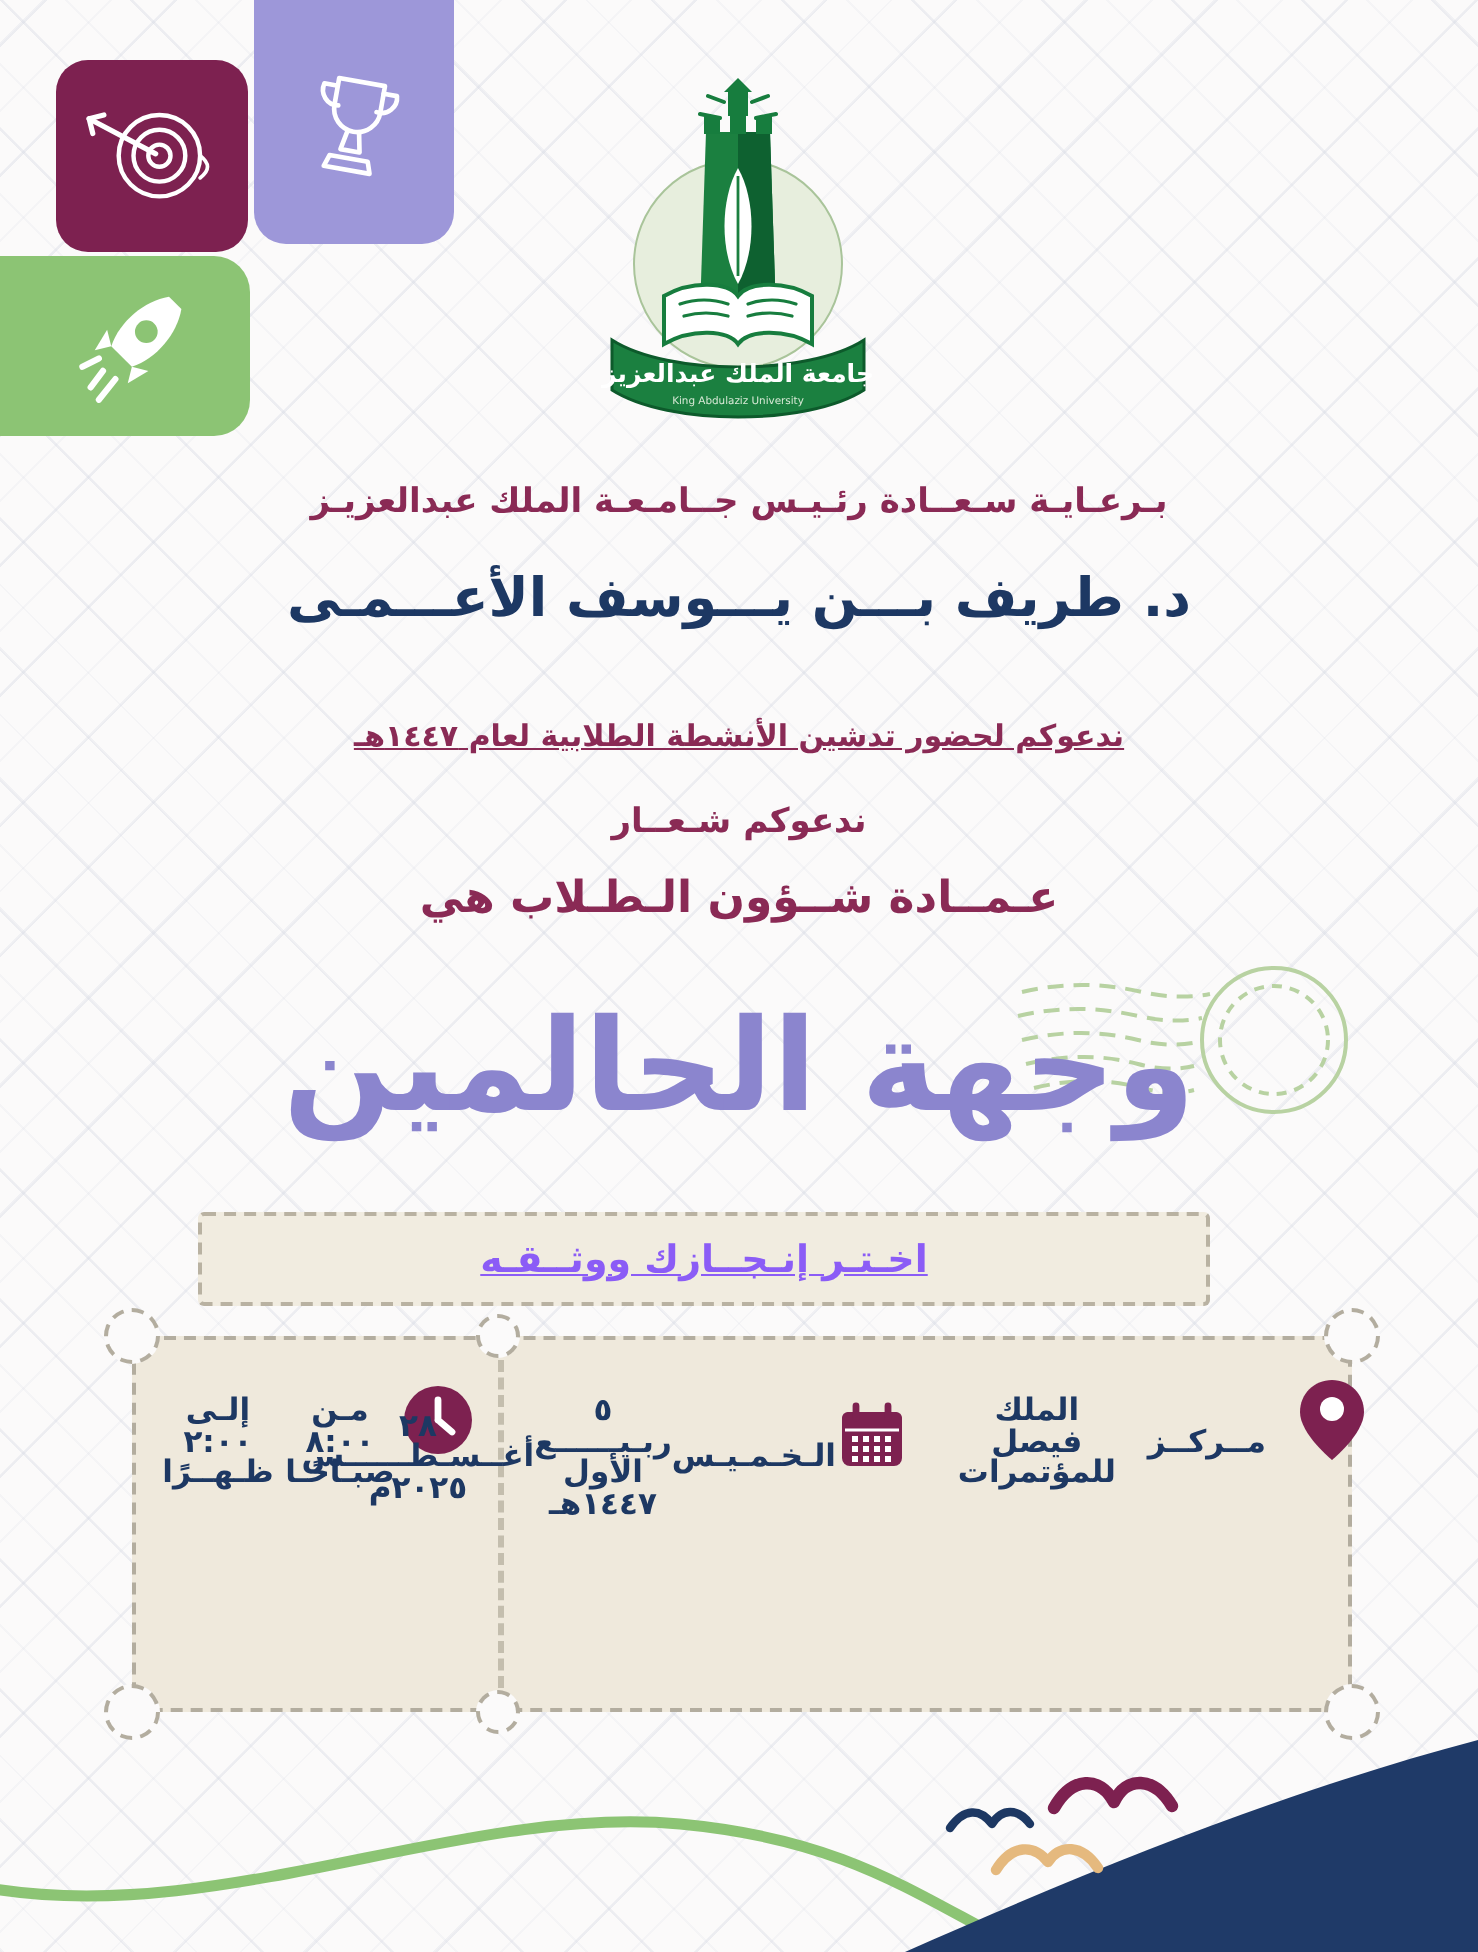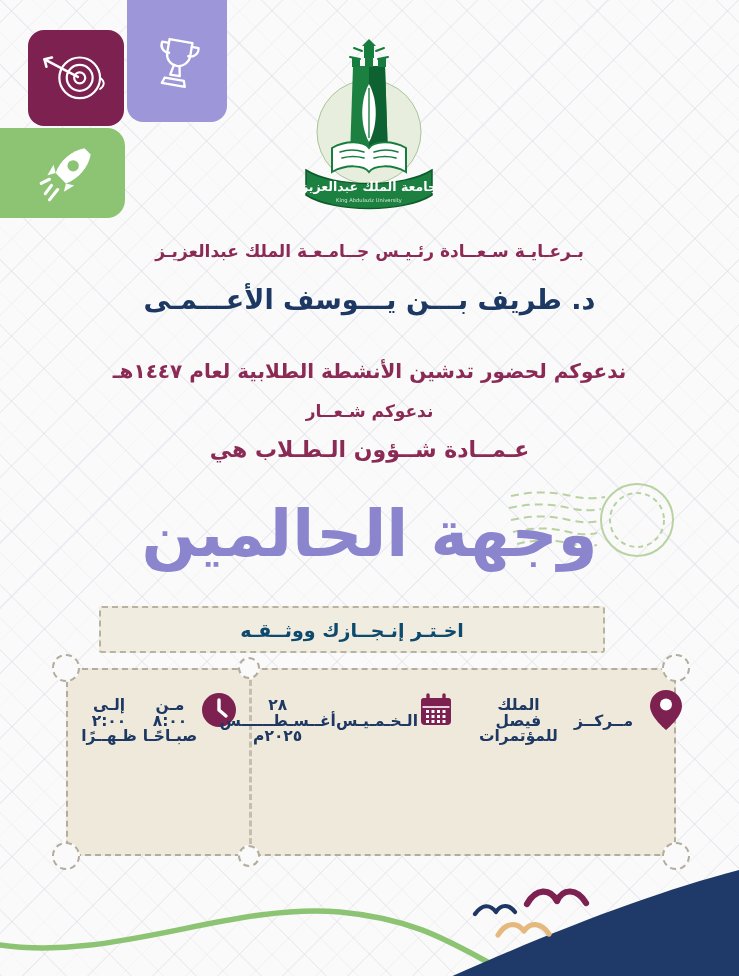--- a/index.html
+++ b/index.html
@@ -24,31 +24,31 @@
   .sq-maroon{left:28px;top:30px;width:96px;height:96px;background:#7d2150;z-index:2;}
   .sq-green{left:-20px;top:128px;width:145px;height:90px;background:#8cc474;z-index:2;border-radius:18px;}
   
   .logo{left:294px;top:30px;width:150px;height:182px;z-index:2;}
   
   .tline{position:absolute;left:0;width:739px;text-align:center;direction:rtl;font-weight:bold;z-index:2;}
   .t-maroon{color:#8a2a55;}
   .t-navy{color:#1d3863;}
   .line1{top:241px;font-size:17px;}
   .line2{top:284px;font-size:27px;}
-  .line3{top:359px;font-size:20px;}
+  .line3{top:359px;font-size:15px;text-decoration:underline;}
   .line4{top:401px;font-size:17px;}
   .line5{top:437px;font-size:22px;}
   .slogan{top:488px;font-size:64px;font-weight:900;color:#8b85ce;z-index:3;line-height:1.45;}
   .stamp{left:505px;top:462px;z-index:2;}
   
   .banner{
     position:absolute;left:99px;top:606px;width:506px;height:47px;z-index:2;
     background:#f1ece0;border:2px dashed #b9b2a2;border-radius:3px;
     display:flex;align-items:center;justify-content:center;
-    color:#0c4a6e;font-weight:bold;font-size:19px;direction:rtl;
+    color:#8b5cf6;font-weight:bold;font-size:19px;direction:rtl;text-decoration:underline;
   }
   
   .ticket{
     position:absolute;left:66px;top:668px;width:610px;height:188px;z-index:2;
     background:#efe9dc;border:2px dashed #b3ad9f;border-radius:6px;
   }
   .notch{
     position:absolute;background:#fbfafa;border:2px dashed #b3ad9f;border-radius:50%;z-index:3;
   }
   .notch.c{width:28px;height:28px;}
@@ -197,20 +197,21 @@
               <rect x="19" y="23" width="3" height="3"></rect>
               <rect x="24.5" y="23" width="3" height="3"></rect>
             <rect x="8" y="28" width="3" height="3"></rect>
               <rect x="13.5" y="28" width="3" height="3"></rect>
               <rect x="19" y="28" width="3" height="3"></rect>
               <rect x="24.5" y="28" width="3" height="3"></rect>
           </g>
         </svg>
       </span>
       <div class="tl">الـخـمـيـس</div>
+      <div class="tl">٥ ربـيــــــع الأول ١٤٤٧هـ</div>
       <div class="tl">٢٨ أغــسـطــــــس ٢٠٢٥م</div>
     </div>
 
     <div class="tcol col-loc">
       <span class="ticon">
         <svg width="34" height="42" viewBox="0 0 34 42">
           <path d="M17 1 C8 1 1 8 1 17 C1 28 17 41 17 41 C17 41 33 28 33 17 C33 8 26 1 17 1 Z" fill="#7d2150"></path>
           <circle cx="17" cy="15.5" r="6" fill="#ffffff"></circle>
         </svg>
       </span>

